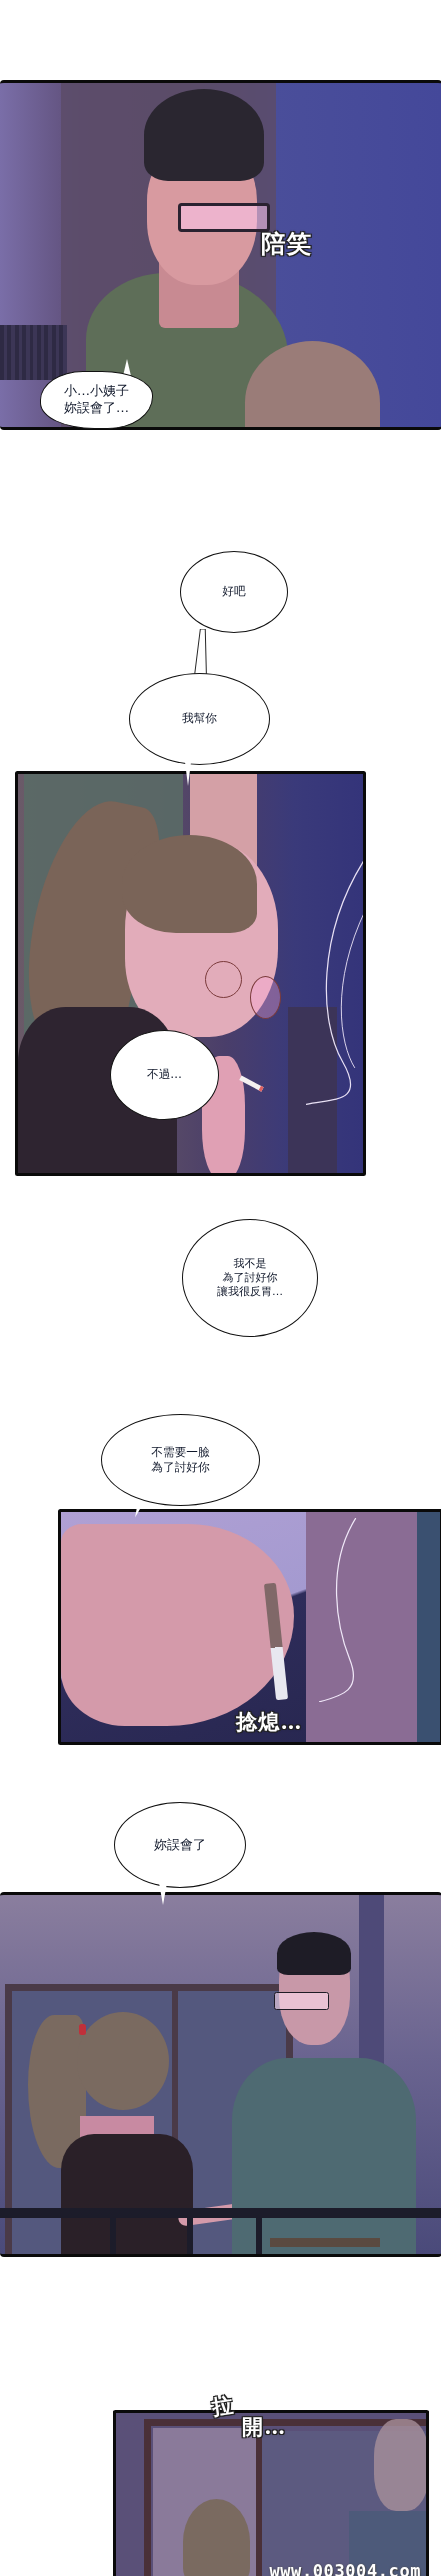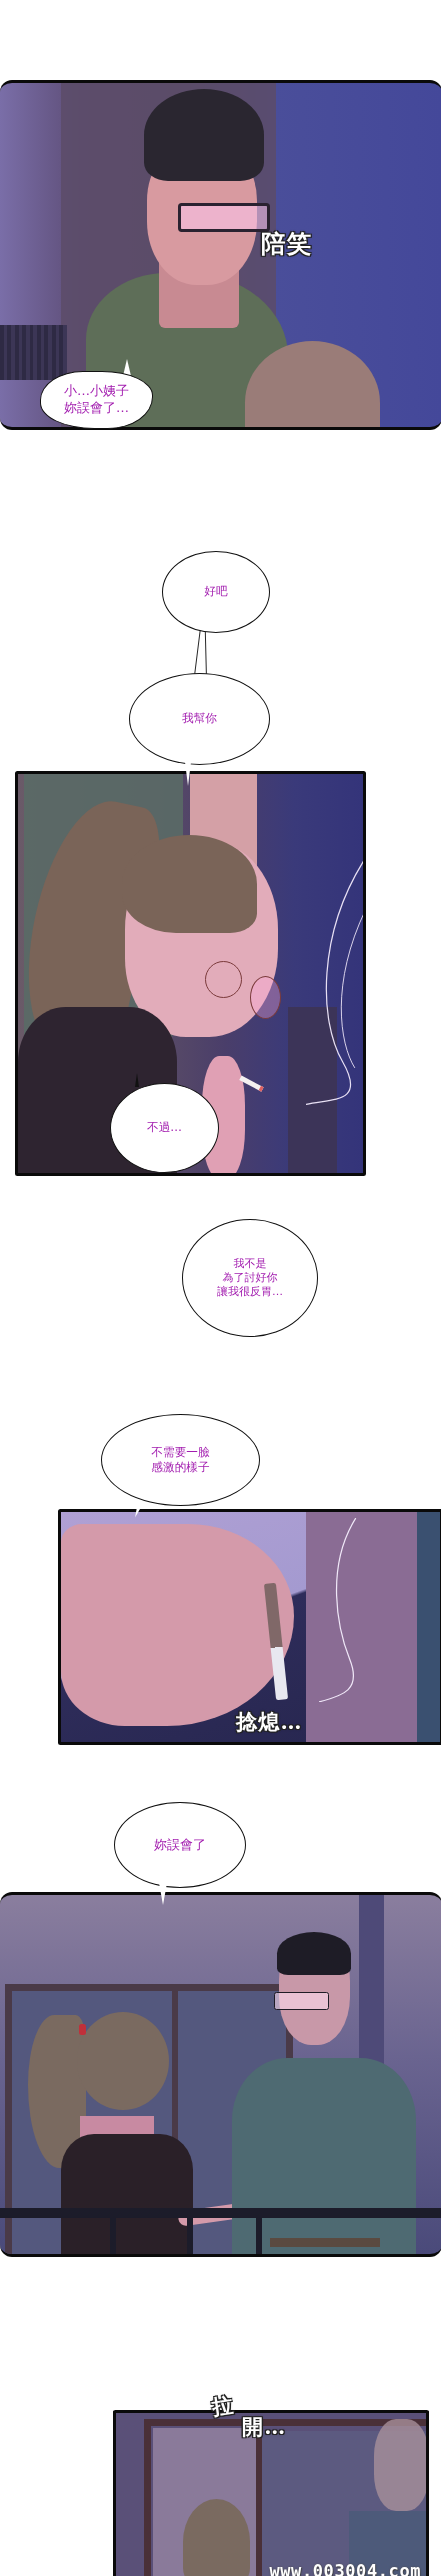--- a/index.html
+++ b/index.html
@@ -1,25 +1,25 @@
 <!DOCTYPE html>
 <html style="font-size:9.8px"><head>
 <meta charset="utf-8">
 <style>
   * { box-sizing: border-box; margin: 0; padding: 0; }
   html, body { width: 442px; height: 2576px; background: #ffffff; overflow: hidden; }
   body { position: relative; font-family: "DejaVu Sans", sans-serif; }
 
   .panel { position: absolute; overflow: hidden; border: 3.1px solid #0a0a0a; border-radius: 2.5px; }
-  .panel.full { border-left: none; border-right: none; border-radius: 12px; }
+  .panel.full { border-left: none; border-right: none; border-radius: 4px; }
 
   .bubble {
     position: absolute; background: #ffffff; border: 1.2px solid #111;
     border-radius: 50%; display: flex; align-items: center; justify-content: center;
-    text-align: center; color: #a21caf; font-size: 11.7px; line-height: 1.3; white-space: pre-line;
+    text-align: center; color: #0f172a; font-size: 11.7px; line-height: 1.3; white-space: pre-line;
     z-index: 5;
   }
   .bubble.wavy { border-radius: 38% 45% 40% 48% / 50% 42% 55% 45%; }
   .tail { position: absolute; z-index: 4; }
   .sfx {
     position: absolute; color: #fff; font-weight: bold; z-index: 6;
     text-shadow: -1.2px -1.2px 0 #222, 1.2px -1.2px 0 #222, -1.2px 1.2px 0 #222, 1.2px 1.2px 0 #222, 0 0 2.5px #222;
     font-family: "DejaVu Serif", serif; letter-spacing: 1.2px;
   }
   .shape { position: absolute; }
@@ -45,21 +45,21 @@
   <div class="shape" style="left:245px; top:258px; width:135px; height:123px; background:#9a7c78; border-radius:50% 50% 0 0;"></div>
   <div class="sfx" style="left:261px; top:144px; font-size:24.5px;">陪笑</div>
 </div>
 <div class="tail" style="left:123px; top:359px; width:0; height:0; border-left:4.3px solid transparent; border-right:4.3px solid transparent; border-bottom:17px solid #fff;"></div>
 <div class="bubble wavy" style="left:40px; top:371px; width:113px; height:58px; font-size:13px; border-width:0.9px;">小…小姨子
 妳誤會了…</div>
 
 <svg class="tail" style="left:193px; top:629px;" width="18.4" height="49" viewBox="0 0 30 80">
   <path d="M12 0 L20 0 L22 80 L2 80 Z" fill="#fff" stroke="#111" stroke-width="1.5"></path>
 </svg>
-<div class="bubble" style="left:162px; top:551px; width:108px; height:82px;">好吧</div>
+<div class="bubble" style="left:180px; top:551px; width:108px; height:82px;">好吧</div>
 <div class="bubble" style="left:129px; top:673px; width:141px; height:92px;">我幫你</div>
 <div class="tail" style="left:185px; top:762px; width:0; height:0; border-left:3.7px solid transparent; border-right:3.7px solid transparent; border-top:24.5px solid #fff; z-index:6;"></div>
 
 <div class="panel" style="left:15.3px; top:771px; width:351px; height:405px; background:linear-gradient(90deg,#6a5a68 0%,#5a4c66 40%,#4a3e6a 60%,#3a3a7a 80%,#34347a 100%);">
   <div class="shape" style="left:270px; top:233px; width:49px; height:172px; background:#3c3458;"></div>
   <div class="shape" style="left:6.1px; top:0; width:159px; height:319px; background:#5a6a66; border-radius:0 0 40% 0; opacity:.9;"></div>
   <div class="shape" style="left:172px; top:0; width:67px; height:184px; background:#d4a0a6; border-radius:0 0 40% 40%;"></div>
   <div class="shape" style="left:15.3px; top:24.5px; width:110px; height:258px; background:#7a6458; border-radius:60% 30% 20% 60%; transform:rotate(12deg);"></div>
   <div class="shape" style="left:107px; top:67px; width:153px; height:196px; background:#e2acba; border-radius:45% 45% 45% 40%;"></div>
   <div class="shape" style="left:104px; top:61px; width:135px; height:98px; background:#7a6458; border-radius:50% 50% 20% 40%;"></div>
@@ -67,27 +67,27 @@
   <div class="shape" style="left:232px; top:202px; width:31px; height:43px; border:1.2px solid #7a3a3a; border-radius:50%; background:rgba(255,170,220,.35);"></div>
   <div class="shape" style="left:0; top:233px; width:159px; height:184px; background:#2e2430; border-radius:30% 30% 0 0;"></div>
   <div class="shape" style="left:184px; top:282px; width:43px; height:123px; background:#e0a0b4; border-radius:40%;"></div>
   <div class="shape" style="left:221px; top:307px; width:24.5px; height:4.9px; background:#f4f0f0; transform:rotate(28deg); border-right:3.1px solid #e06060;"></div>
   <svg class="shape" style="left:288px; top:86px;" width="61" height="245" viewBox="0 0 100 400">
     <path d="M95 0 C20 120 20 260 60 330 S 40 390 0 400" stroke="#e8e0f4" stroke-width="2" fill="none"></path>
     <path d="M98 80 C40 200 55 300 80 340" stroke="#e8e0f4" stroke-width="1.5" fill="none"></path>
   </svg>
 </div>
 
-<div class="bubble" style="left:110px; top:1083px; width:109px; height:90px;">不過…</div>
+<div class="bubble" style="left:110px; top:1030px; width:109px; height:90px;">不過…</div>
 <div class="tail" style="left:135px; top:1073px; width:0; height:0; border-left:2.5px solid transparent; border-right:2.5px solid transparent; border-bottom:14.7px solid #111;"></div>
 <div class="bubble" style="left:182px; top:1219px; width:136px; height:118px; font-size:11px;">我不是
 為了討好你
 讓我很反胃…</div>
 <div class="bubble" style="left:101px; top:1414px; width:159px; height:92px;">不需要一臉
-感激的樣子</div>
+為了討好你</div>
 <div class="tail" style="left:135px; top:1501px; width:0; height:0; border-left:3.7px solid transparent; border-right:3.7px solid transparent; border-top:17px solid #fff; transform:rotate(20deg); z-index:6;"></div>
 
 <div class="panel" style="left:34px; top:1509px; width:385px; height:236px; background:linear-gradient(160deg,#b0a0d4 0%,#a49ad0 45%,#2e2c5a 46%,#26264e 100%);margin-left:24px;">
   <div class="shape" style="left:245px; top:0; width:141px; height:258px; background:#8a6c94; border-radius:0 0 0 10%;"></div>
   <div class="shape" style="left:356px; top:0; width:31px; height:233px; background:#3a5070;"></div>
   <div class="shape" style="left:0; top:12.3px; width:233px; height:202px; background:#d49aaa; border-radius:10% 50% 60% 30%;"></div>
   <div class="shape" style="left:209px; top:71px; width:12.3px; height:117px; background:linear-gradient(180deg,#806868 0 55%,#e8e8f0 55% 100%); border-radius:2.5px; transform:rotate(-6deg);"></div>
   <svg class="shape" style="left:258px; top:6.1px;" width="49" height="184" viewBox="0 0 80 300">
     <path d="M60 0 C10 80 30 180 50 230 S 40 290 0 300" stroke="#f0e8f8" stroke-width="2" fill="none"></path>
   </svg>

